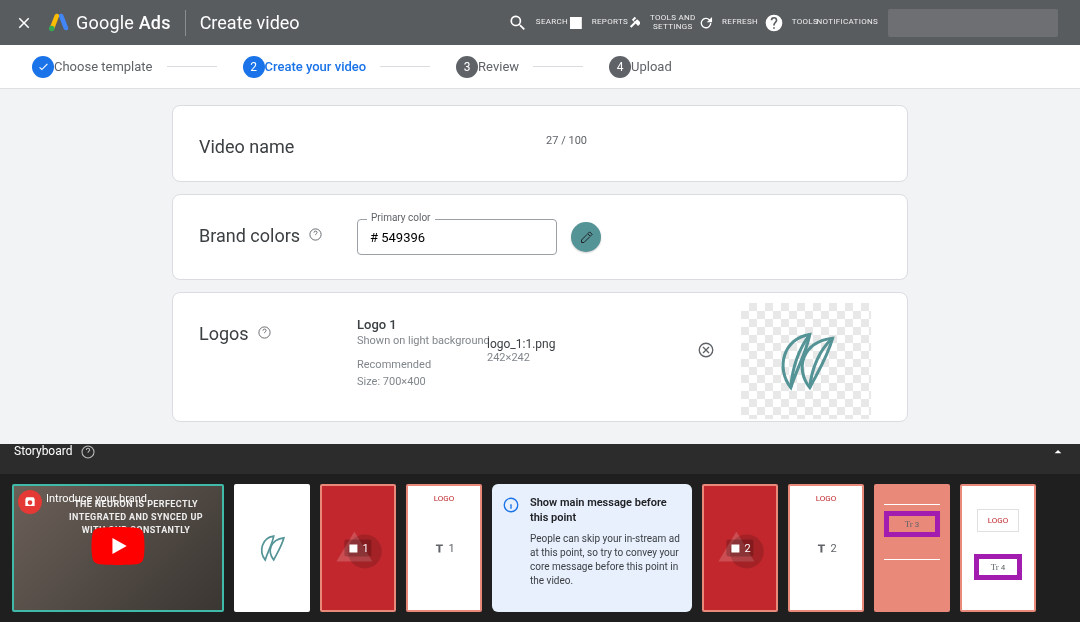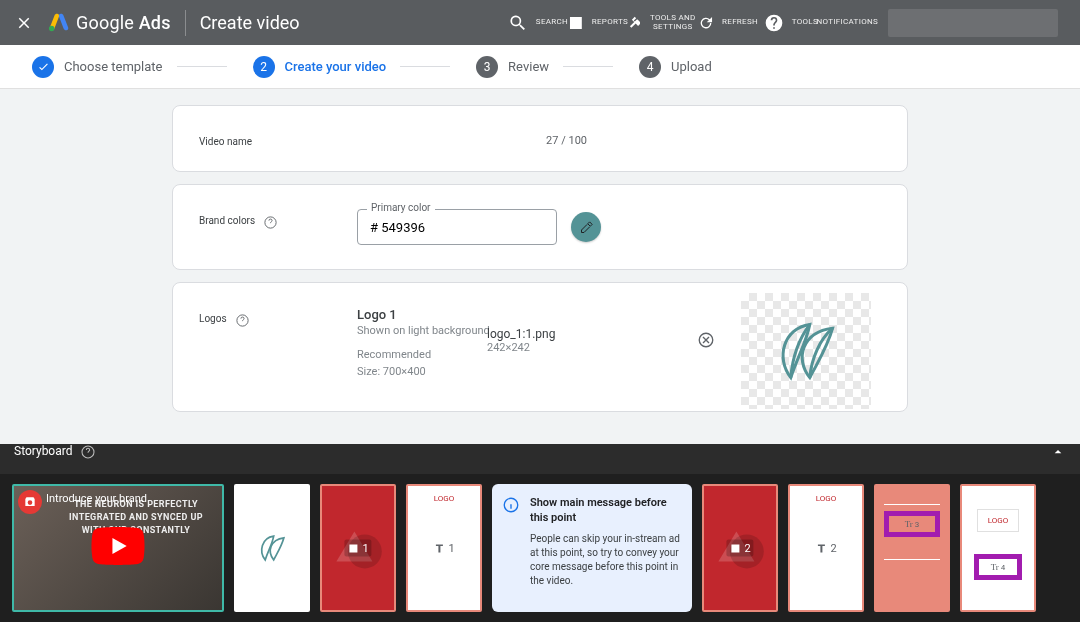--- a/index.html
+++ b/index.html
@@ -17,32 +17,32 @@
   .page-title { font-size:18px; font-weight:400; color:#fff; }
   .topbar-actions { margin-left:auto; display:flex; gap:0; padding-right:10px; }
   .act { width:60px; display:flex;flex-direction:row;align-items:center;justify-content:flex-end; cursor:pointer; gap:8px; padding:4px 0;}
   .act.wide { width:70px; }
   .act svg { width:20px;height:20px;fill:#fff; }
   .act span { font-size:8px; letter-spacing:0.3px; color:#eee; text-align:center; line-height:1.1;}
   .acct-chip { width:170px; height:28px; background:#6d6f72; border-radius:2px; margin-left:10px; margin-right:8px;}
 
   
   .stepper { height:44px; background:#fff; display:flex; align-items:center; padding:0 20px; gap:14px; border-bottom:1px solid #e0e0e0;}
-  .step { display:flex; align-items:center; gap:10px; color:#5f6368; font-size:13px;padding-left:12px; }
+  .step { display:flex; align-items:center; color:#5f6368; font-size:13px;padding-left:12px; }
   .badge { width:22px;height:22px;border-radius:50%; background:#5f6368; color:#fff; display:flex;align-items:center;justify-content:center; font-size:12px; }
   .step.done .badge { background:#1a73e8; }
   .step.done .badge svg { width:13px;height:13px;fill:#fff;}
   .step.active .badge { background:#1a73e8; }
   .step.active .lbl { color:#1a73e8; font-weight:500;}
   .line { width:50px; height:1px; background:#dadce0; }
 
   
   .main { position:absolute; top:89px; left:0; right:0; bottom:178px; overflow:hidden; padding:16px 0 0 0; display:flex; flex-direction:column; align-items:center; gap:12px;}
   .card { width:736px; background:#fff; border:1px solid #dadce0; border-radius:8px; padding:24px 26px; display:flex; }
-  .card .label-col { width:158px; display:flex; align-items:flex-start; gap:8px; font-size:10px; color:#3c4043; padding-top:6px;}
+  .card .label-col { width:158px; display:flex; align-items:flex-start; gap:8px; font-size:18px; color:#3c4043; padding-top:6px;}
   .card .content-col { flex:1; position:relative; }
   .help-ic { width:15px;height:15px; }
   .help-ic svg{width:15px;height:15px;fill:none;stroke:#5f6368;stroke-width:1.5;}
 
   
   .fld { position:relative; }
   .fld-legend { position:absolute; top:-7px; left:10px; background:#fff; padding:0 4px; font-size:10px; color:#5f6368; }
   .inp { width:230px; height:36px; border:1px solid #9aa0a6; border-radius:4px; padding:0 12px; font-size:13px; color:#3c4043; outline:none;}
   .counter { font-size:11px; color:#5f6368; text-align:right; width:230px; margin-top:4px;}
   .inp-sm { width:200px; height:36px; border:1px solid #9aa0a6; border-radius:4px; padding:0 12px; font-size:13px; outline:none;}

